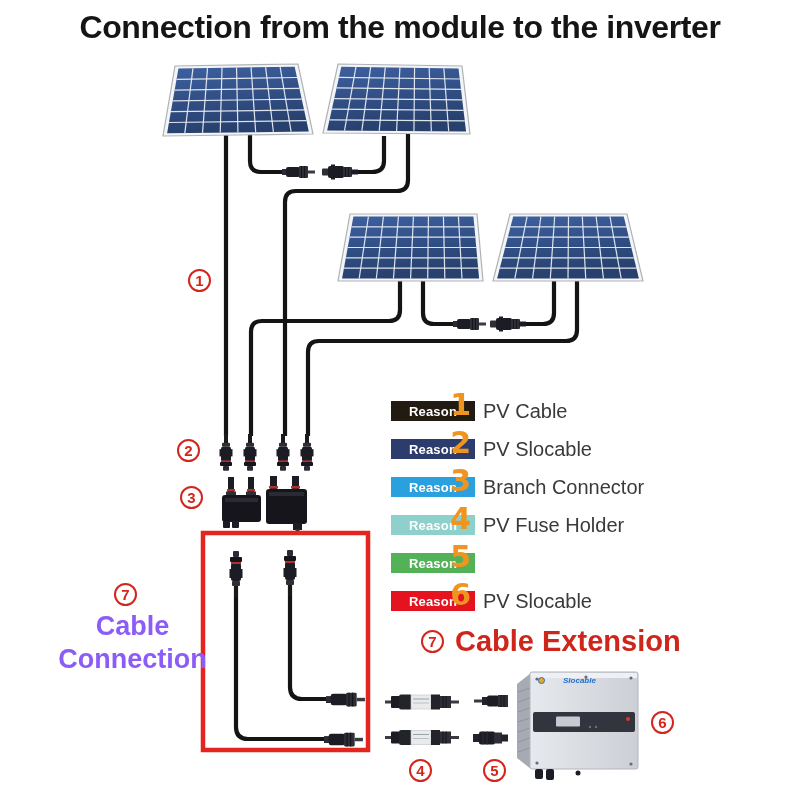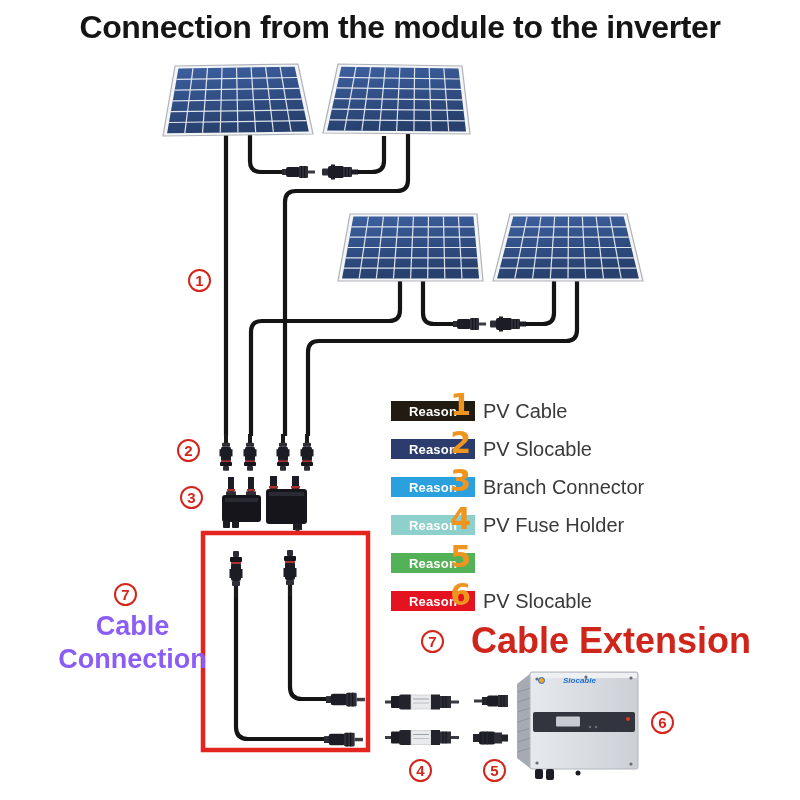--- a/index.html
+++ b/index.html
@@ -12,21 +12,21 @@
   
   .marker{position:absolute;width:23px;height:23px;box-sizing:border-box;
           border:2.5px solid #d3251c;border-radius:50%;background:#fff;
           color:#d3251c;font-size:15px;font-weight:bold;
           display:flex;align-items:center;justify-content:center;line-height:1;}
   
   .ext-left{position:absolute;left:45px;top:610px;width:175px;text-align:center;
             color:#8b5cf6;font-weight:bold;font-size:27px;line-height:33px;}
   
   .ext-right{position:absolute;left:455px;top:625px;color:#cf261c;
-             font-weight:bold;font-size:36px;line-height:32px;margin-left:16px;}
+             font-weight:bold;font-size:29px;line-height:32px;}
   
   .legend{position:absolute;left:391px;top:392px;}
   .legend-row{display:flex;align-items:center;height:38px;}
   .badge{width:84px;height:20px;position:relative;flex:0 0 84px;
          display:flex;align-items:center;justify-content:center;}
   .badge-text{color:#fff;font-size:13px;font-weight:bold;letter-spacing:0.2px;}
   .badge-num{position:absolute;right:4px;top:-11px;font-size:30px;font-weight:bold;
              line-height:1;font-family:"DejaVu Sans",sans-serif;}
   .legend-label{margin-left:8px;font-size:20px;color:#3a3a3a;font-weight:500;
                 white-space:nowrap;}

